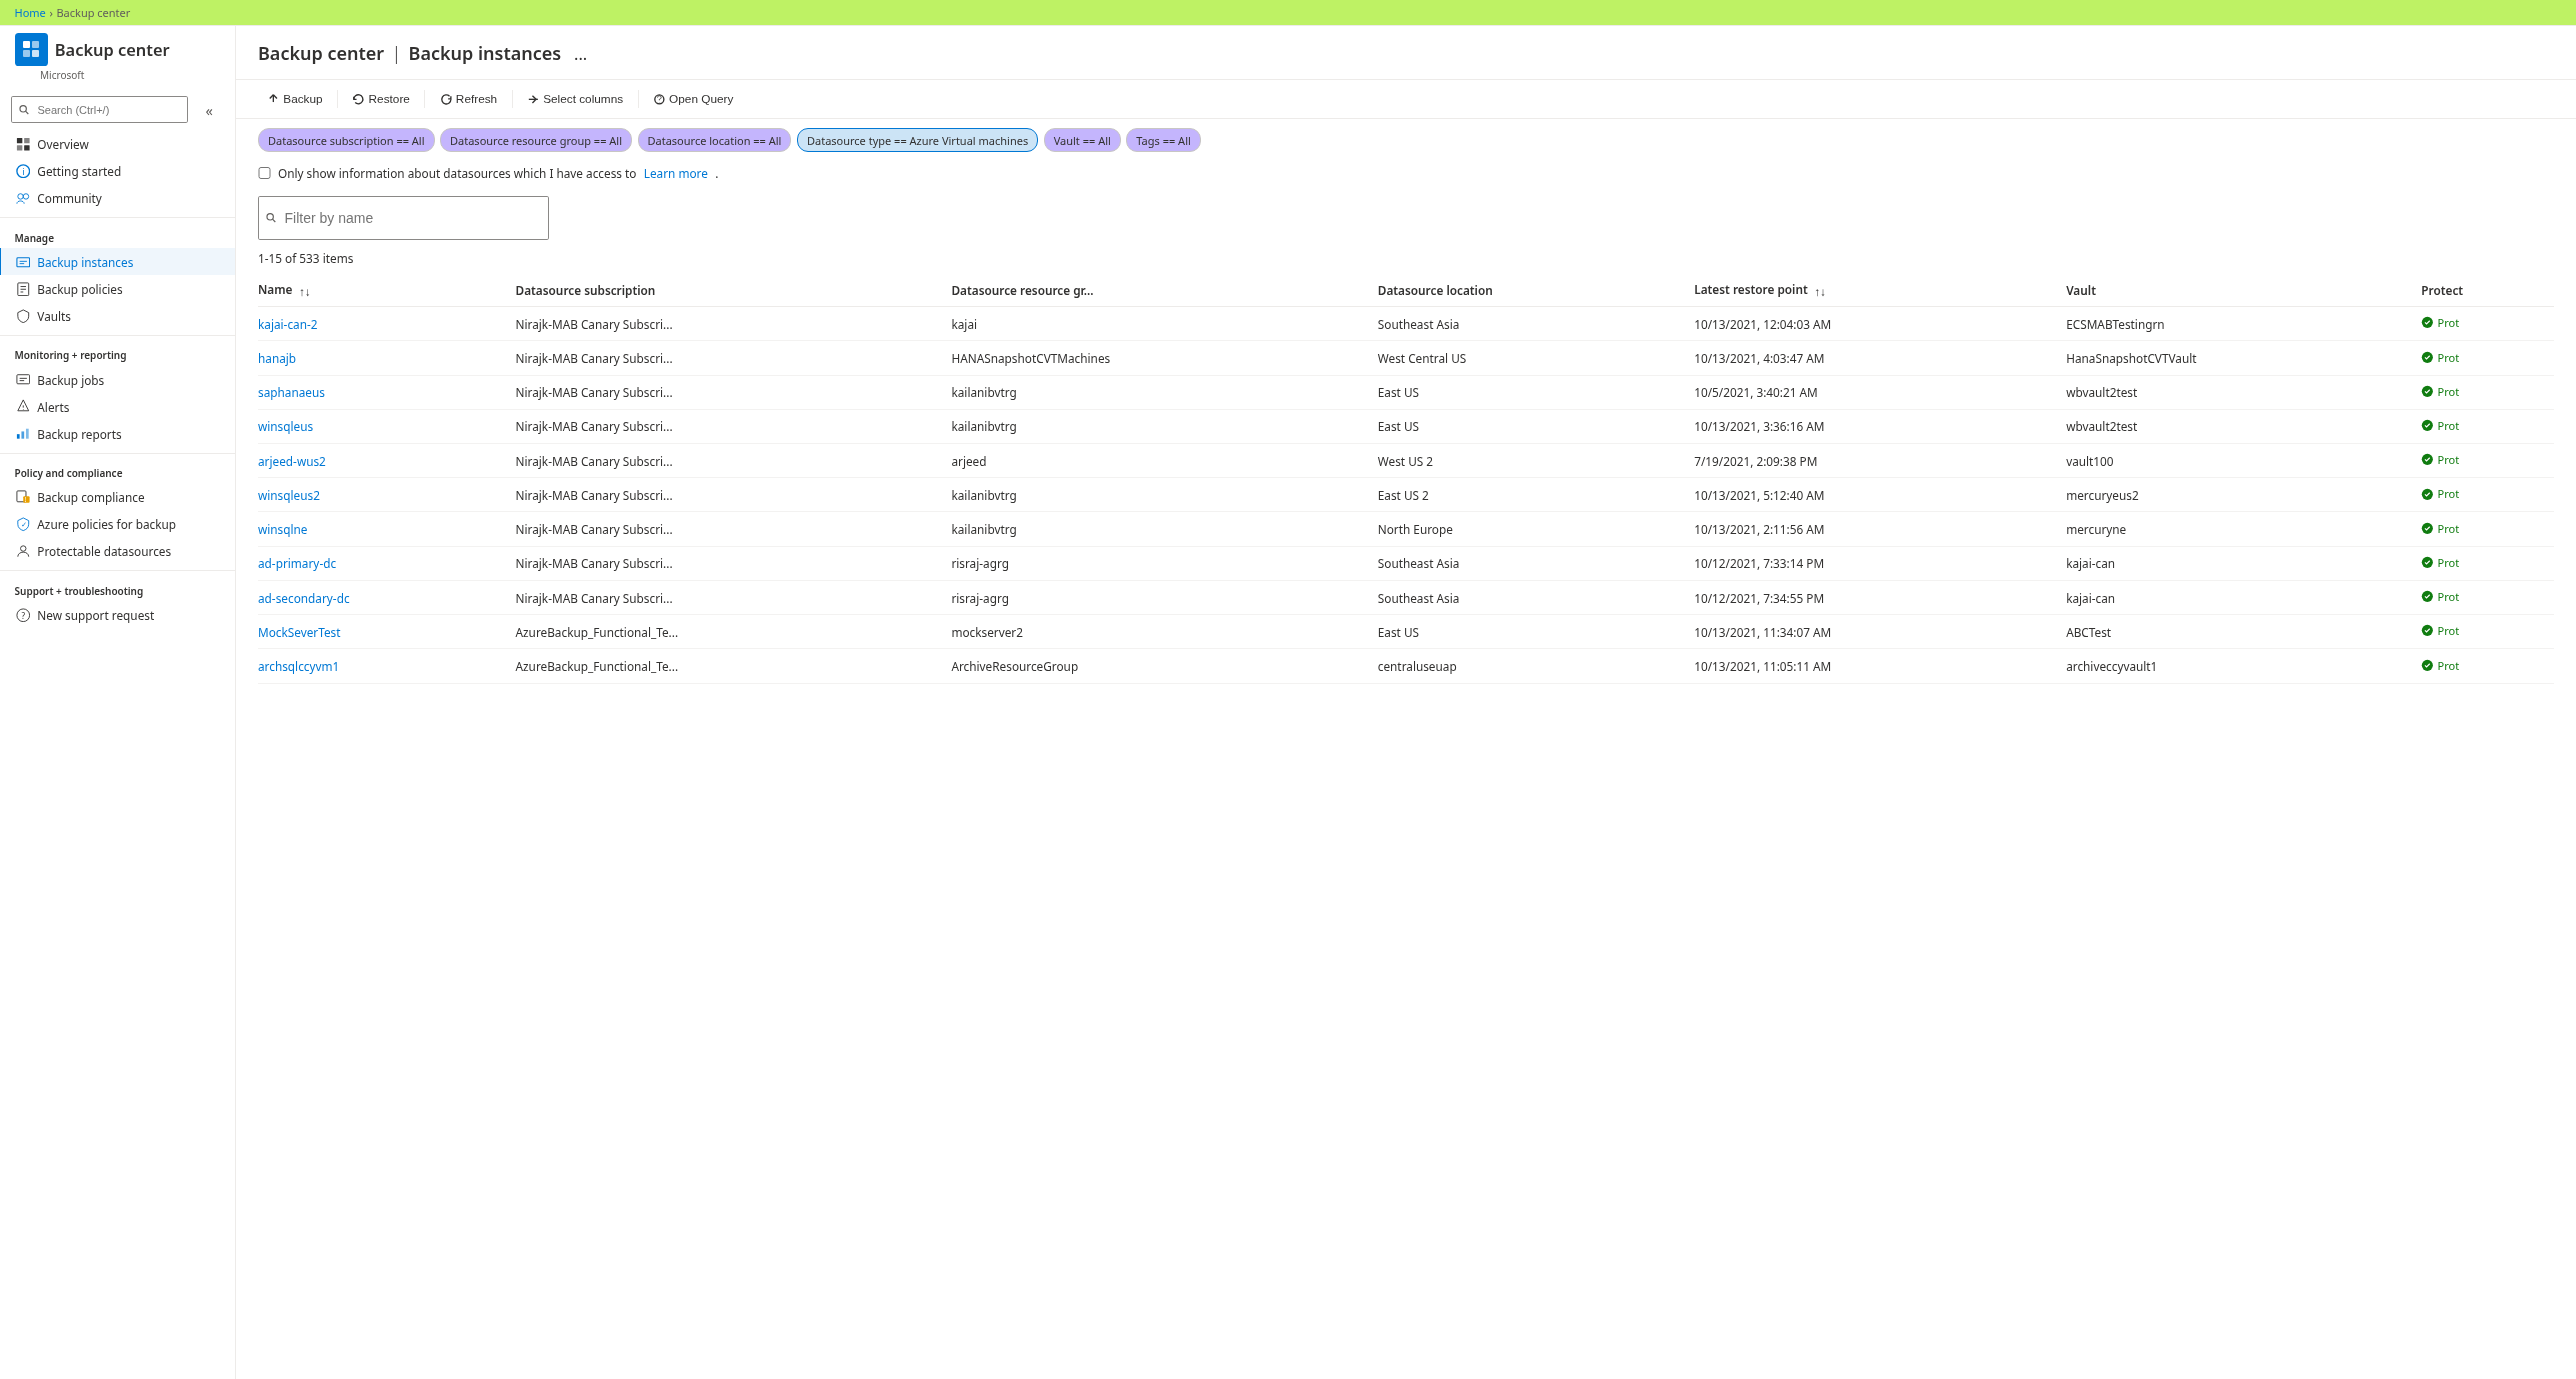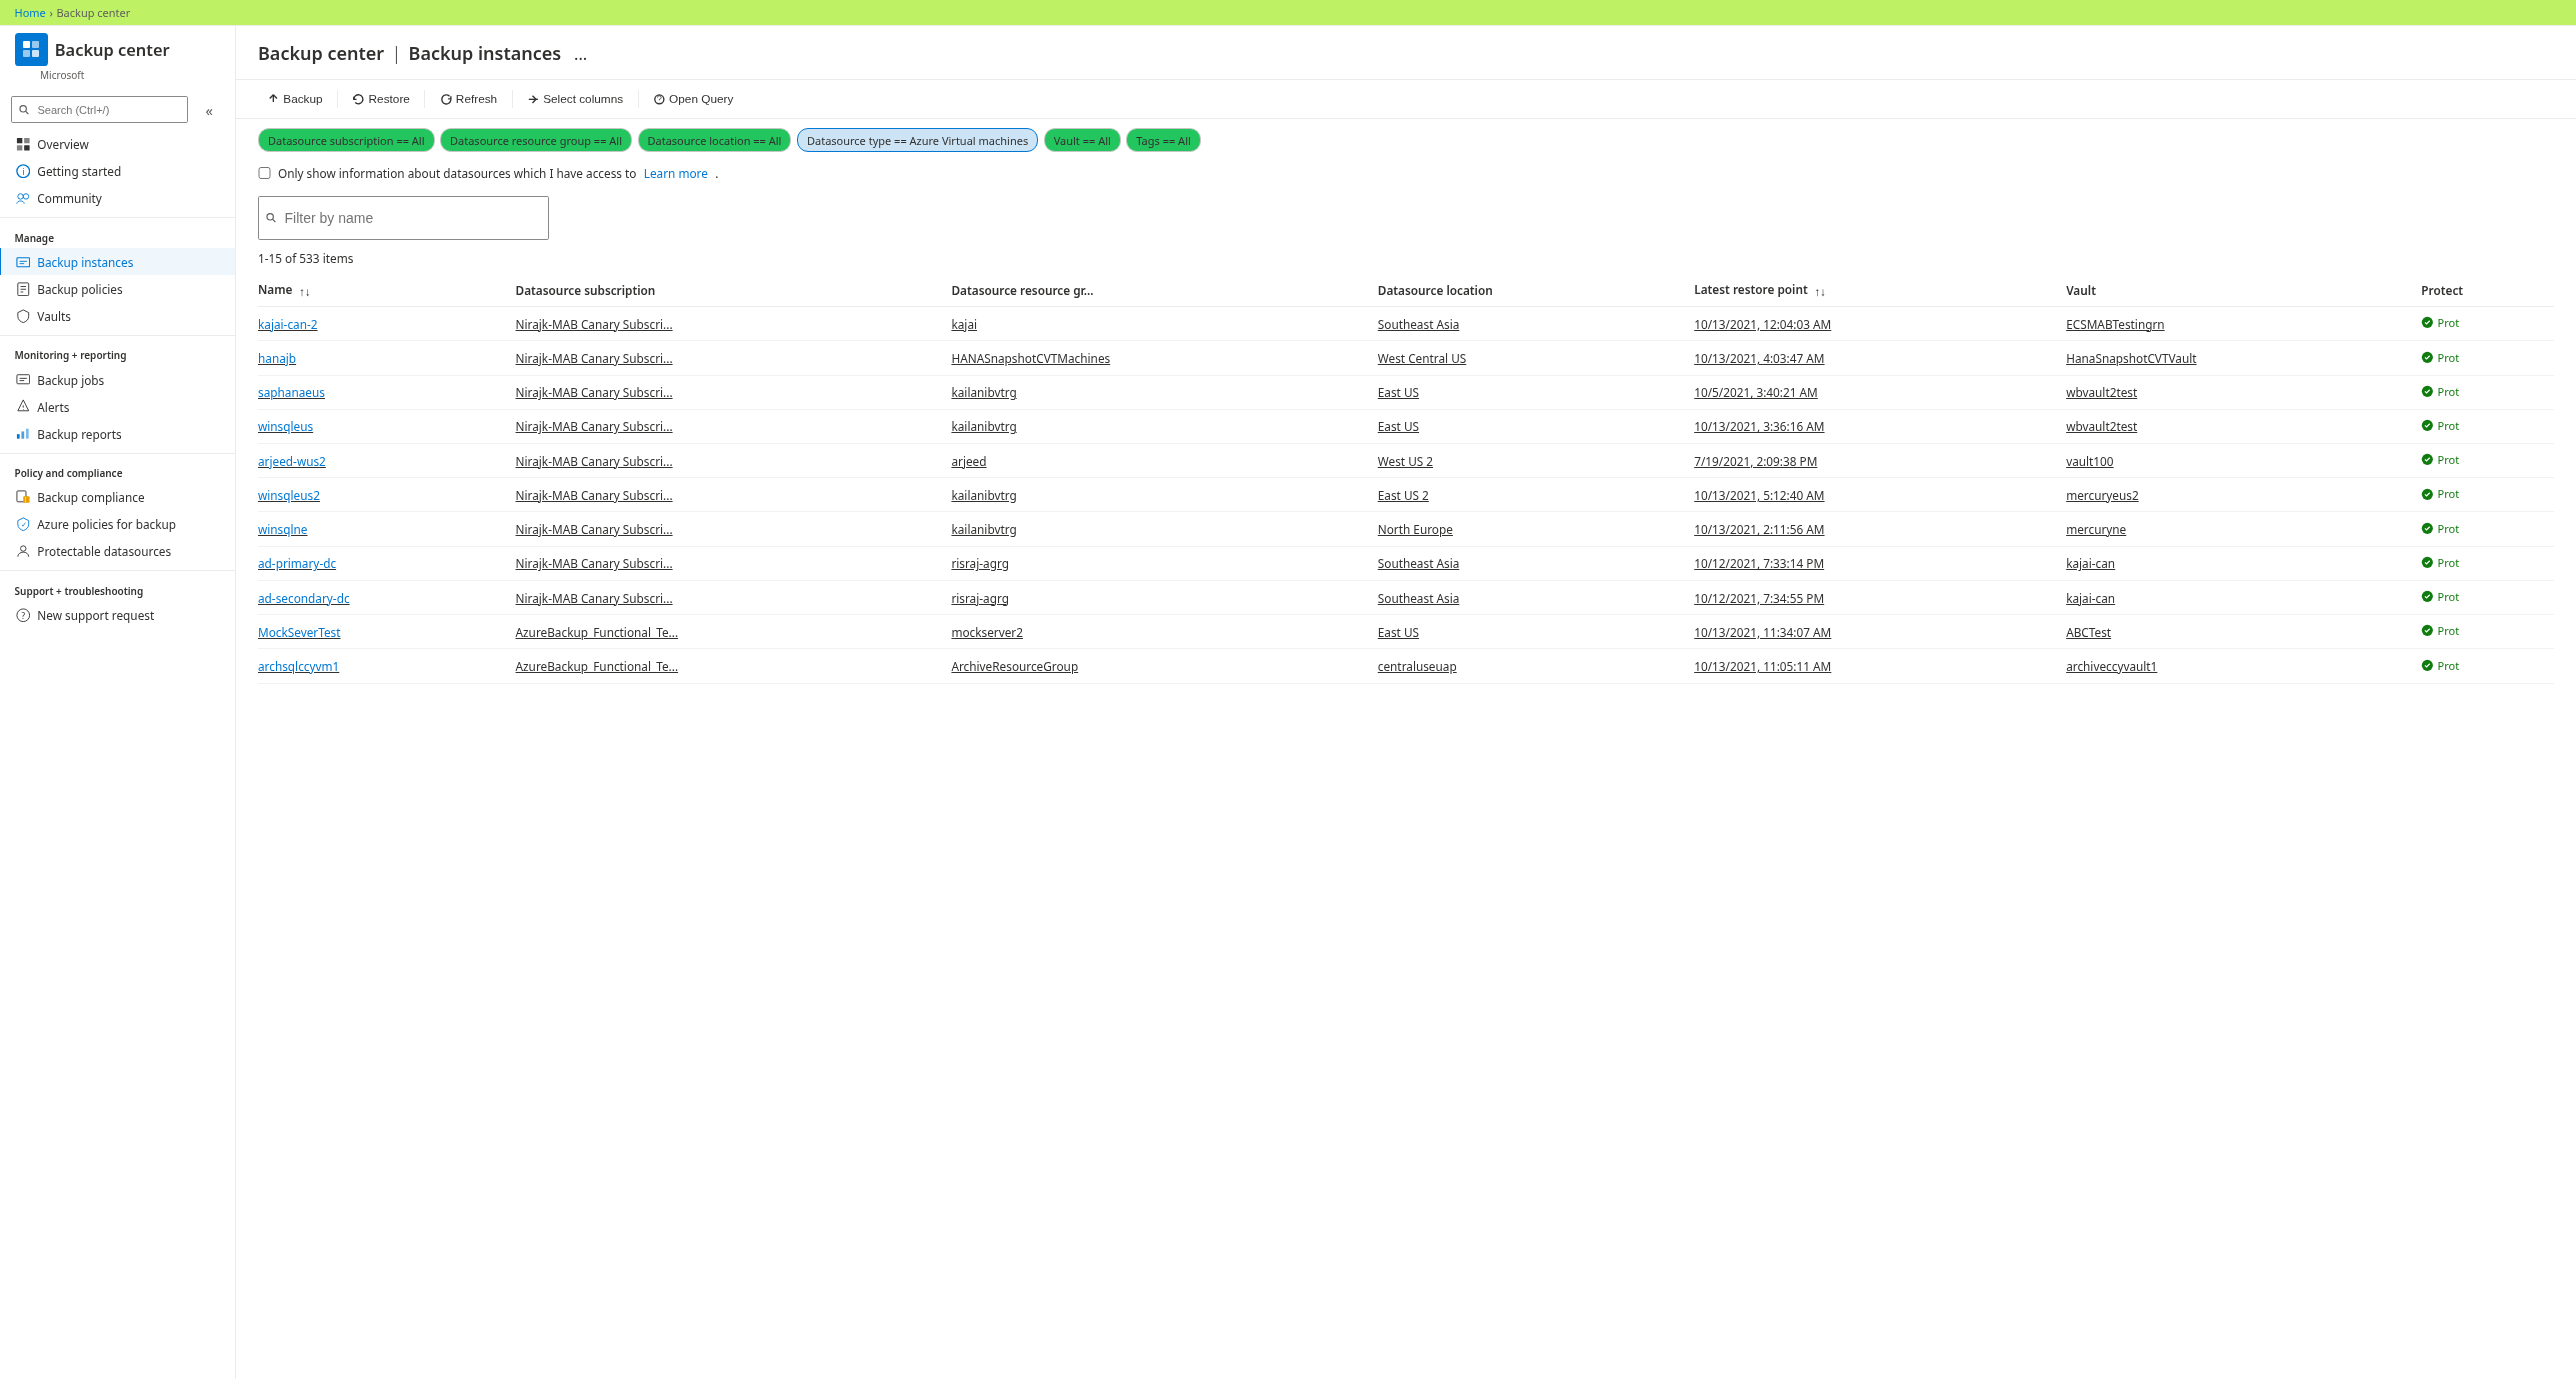--- a/index.html
+++ b/index.html
@@ -42,21 +42,21 @@
     .ellipsis-btn { color: #323130; cursor: pointer; font-size: 16.4px; padding: 1.8px 5.5px; }
 
     
     .toolbar { display: flex; align-items: center; gap: 3.6px; padding: 7.3px 22px; border-bottom: 0.9px solid #edebe9; }
     .toolbar-btn { display: flex; align-items: center; gap: 3.6px; padding: 4.5px 9px; font-size: 11.8px; color: #323130; cursor: pointer; background: transparent; border: none; border-radius: 1.8px; }
     .toolbar-btn svg { width: 12.7px; height: 12.7px; flex-shrink: 0; }
     .toolbar-sep { width: 0.9px; height: 18px; background: #edebe9; margin: 0 1.8px; }
 
     
     .filters-area { padding: 9px 22px 5.5px; display: flex; flex-wrap: wrap; gap: 5.5px; }
-    .filter-chip { display: inline-flex; align-items: center; padding: 3.6px 9px; border: 0.9px solid #c8c6c4; border-radius: 11px; font-size: 11px; color: #323130; cursor: pointer; background: #22c55e; }
+    .filter-chip { display: inline-flex; align-items: center; padding: 3.6px 9px; border: 0.9px solid #c8c6c4; border-radius: 11px; font-size: 11px; color: #323130; cursor: pointer; background: #c4b5fd; }
     .filter-chip.active { background: #cce4f6; border-color: #0078d4; }
 
     
     .checkbox-row { padding: 7.3px 22px; display: flex; align-items: center; gap: 7.3px; font-size: 11.8px; }
     .checkbox-row input[type=checkbox] { width: 12.7px; height: 12.7px; cursor: pointer; }
     .learn-more { color: #0078d4; text-decoration: none; }
 
     
     .search-bar-row { padding: 7.3px 22px; }
     .search-bar-wrap { position: relative; width: 291px; }
@@ -64,21 +64,21 @@
     .search-bar-wrap svg { position: absolute; left: 7.3px; top: 50%; transform: translateY(-50%); width: 12.7px; height: 12.7px; fill: #605e5c; }
 
     
     .item-count { padding: 3.6px 22px 7.3px; font-size: 11.8px; color: #323130; }
 
     
     .table-container { flex: 1; overflow: auto; padding: 0 22px; }
     table { width: 100%; border-collapse: collapse; }
     thead th { text-align: left; font-size: 11.8px; font-weight: 600; color: #323130; padding: 7.3px 11px 7.3px 0; border-bottom: 0.9px solid #edebe9; white-space: nowrap; position: sticky; top: 0; background: #fff; z-index: 1; margin-top: 8px; }
     thead th .sort-icon { display: inline-flex; flex-direction: column; margin-left: 3.6px; vertical-align: middle; }
-    tbody tr { border-bottom: 0.9px solid #f3f2f1; text-decoration: underline; }
+    tbody tr { border-bottom: 0.9px solid #f3f2f1; }
     tbody td { padding: 8.2px 11px 8.2px 0; font-size: 11.8px; color: #323130; white-space: nowrap; }
     .name-cell { color: #0078d4; cursor: pointer; font-size: 11.8px; }
     .protected-badge { display: inline-flex; align-items: center; gap: 3.6px; color: #107c10; font-size: 11px; }
     .protected-badge svg { width: 12.7px; height: 12.7px; fill: #107c10; }
 
     
     ::-webkit-scrollbar { width: 5.5px; height: 5.5px; }
     ::-webkit-scrollbar-track { background: #f3f2f1; }
     ::-webkit-scrollbar-thumb { background: #c8c6c4; border-radius: 2.7px; }
   </style>

